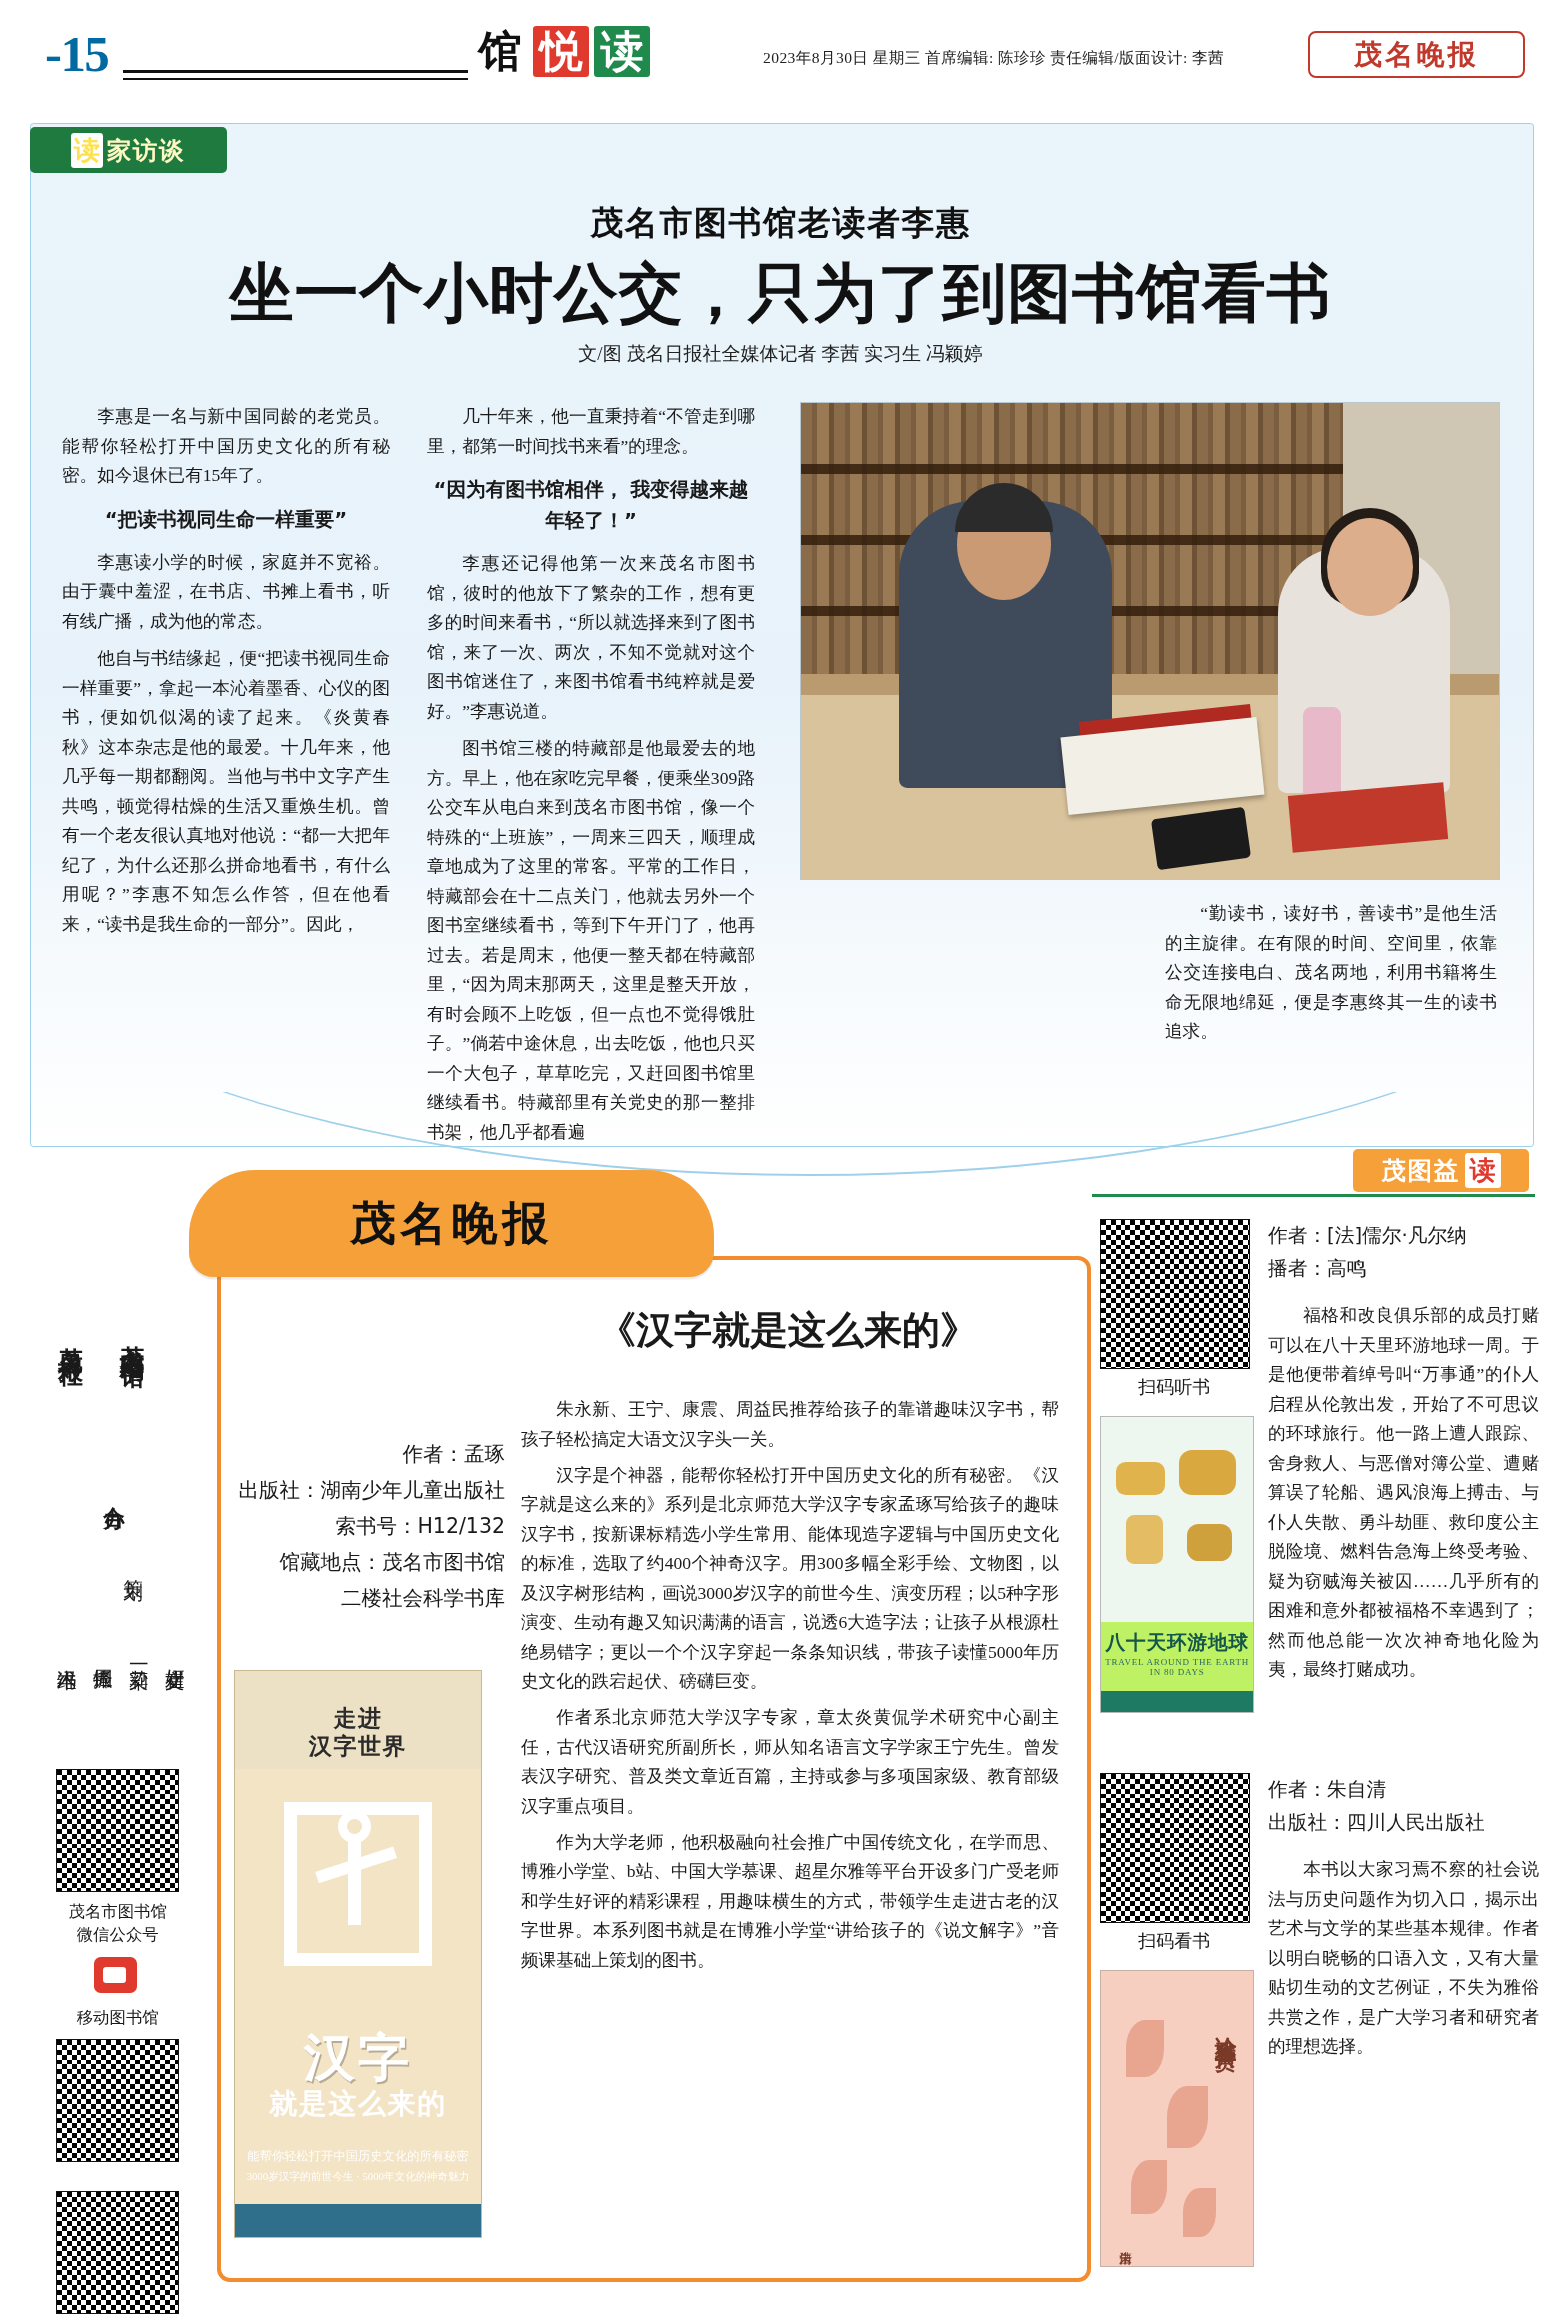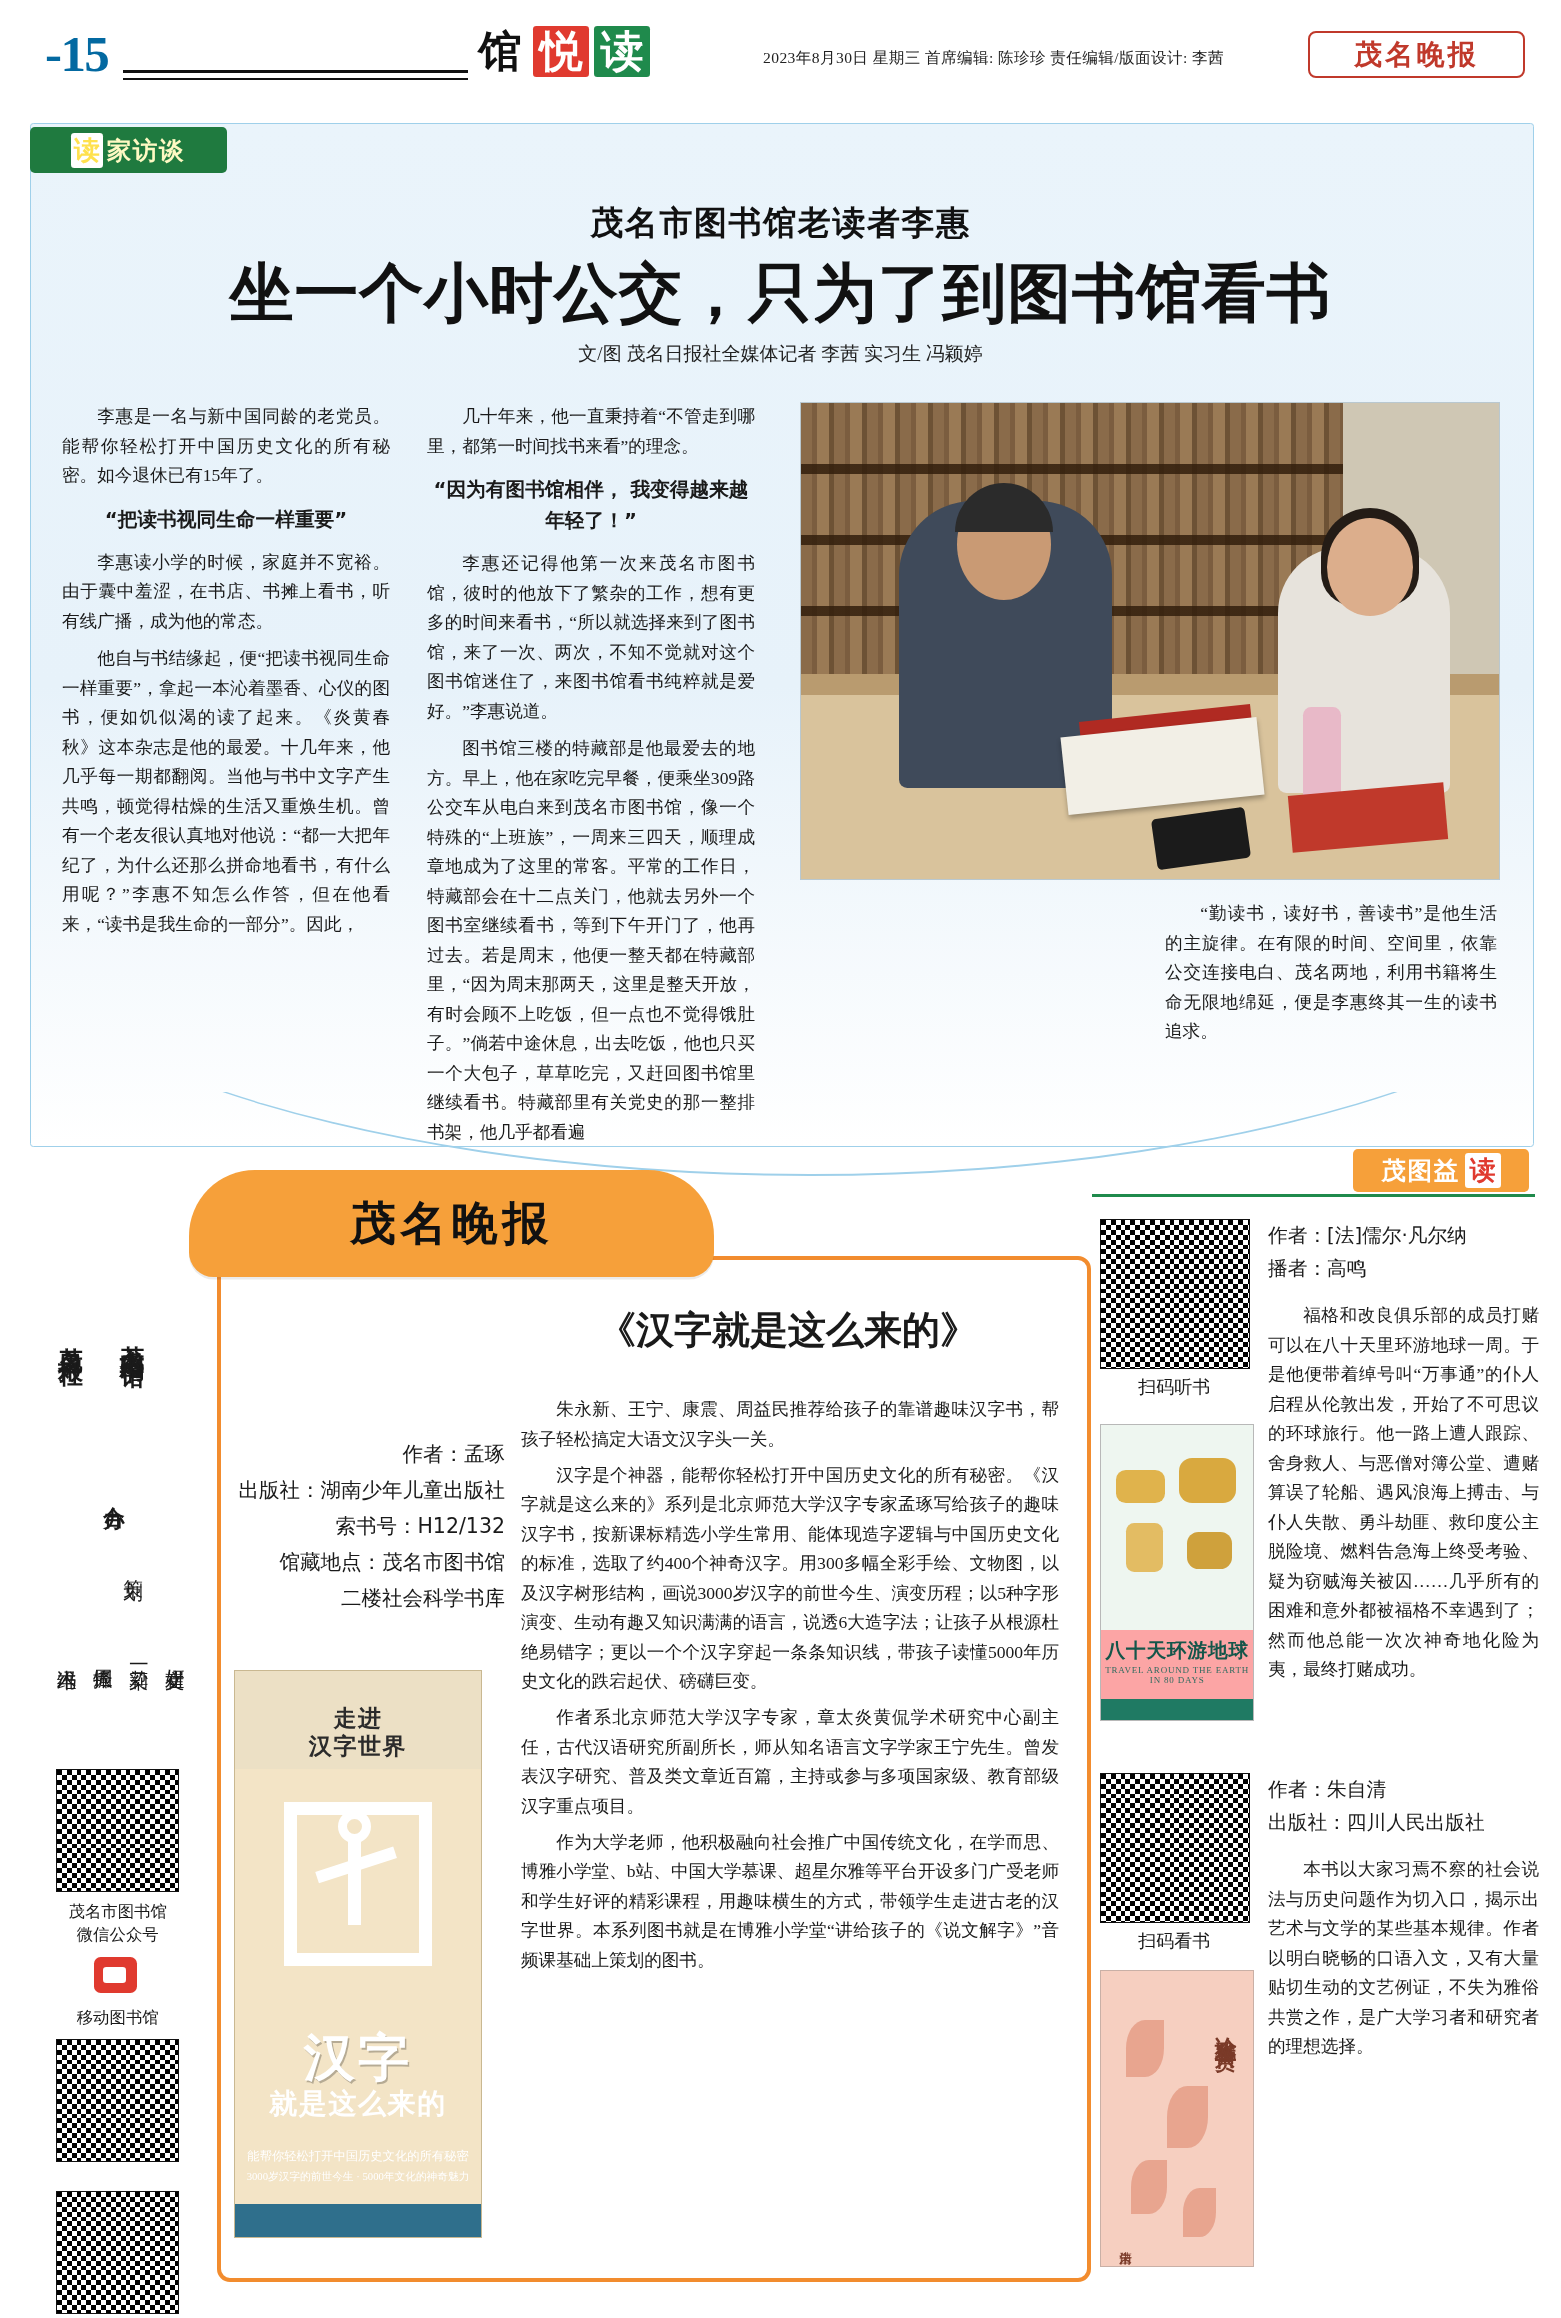--- a/index.html
+++ b/index.html
@@ -135,21 +135,21 @@
   .right-tag .b{color:#e03a2f;font-weight:bold;font-size:26px;font-family:"DejaVu Sans",sans-serif;background:#fff;border-radius:3.3px;padding:0 4.9px;}
   .rt-divider{position:absolute;left:1092px;top:1194px;width:443px;height:2.5px;background:#1f8a4c;}
 
   .block1{position:absolute;left:1092px;top:1211px;width:447px;height:509px;}
   .block2{position:absolute;left:1092px;top:1765px;width:447px;height:509px;}
   .blk-qr{position:absolute;left:8.2px;top:8.2px;width:148px;height:148px;}
   .blk-cap{position:absolute;left:8.2px;top:164px;width:148px;text-align:center;font-size:18px;font-family:"DejaVu Sans",sans-serif;}
   .blk-meta{position:absolute;left:176px;top:8.2px;width:271px;font-size:19.7px;line-height:33px;font-family:"DejaVu Sans",sans-serif;}
   .blk-text{position:absolute;left:176px;top:90px;width:271px;font-size:17.6px;line-height:29.5px;text-align:justify;}
   .blk-text p{margin:0;text-indent:2em;}
-  .minibook{position:absolute;left:8.2px;top:205px;width:152px;height:295px;border:0.8px solid #b8b8b8;overflow:hidden;background:#fca5a5;margin-top:8px;}
+  .minibook{position:absolute;left:8.2px;top:205px;width:152px;height:295px;border:0.8px solid #b8b8b8;overflow:hidden;background:#bef264;}
   .mb-map{position:absolute;left:0;top:0;width:152px;height:205px;background:#eef6f0;}
   .mb-map .l1{position:absolute;left:14.8px;top:45px;width:49px;height:33px;background:#e0b34c;border-radius:9.8px;}
   .mb-map .l2{position:absolute;left:78px;top:33px;width:57px;height:45px;background:#d9a93f;border-radius:13px;}
   .mb-map .l3{position:absolute;left:24.6px;top:98px;width:37px;height:49px;background:#e3bc63;border-radius:8.2px;}
   .mb-map .l4{position:absolute;left:86px;top:107px;width:45px;height:37px;background:#cfa13c;border-radius:11.5px;}
   .mb-title{position:absolute;left:0;top:212px;width:152px;text-align:center;font-family:"DejaVu Sans",sans-serif;
     font-size:19.7px;font-weight:bold;color:#14564a;letter-spacing:0.8px;}
   .mb-en{position:absolute;left:0;top:240px;width:152px;text-align:center;font-size:9px;color:#2e6b5f;letter-spacing:0.8px;}
   .mb-bot{position:absolute;left:0;bottom:0;width:152px;height:21.3px;background:#1f7a63;}
   .minibook2{position:absolute;left:8.2px;top:205px;width:152px;height:295px;border:0.8px solid #c9b0a6;background:#f6cfc0;overflow:hidden;}

